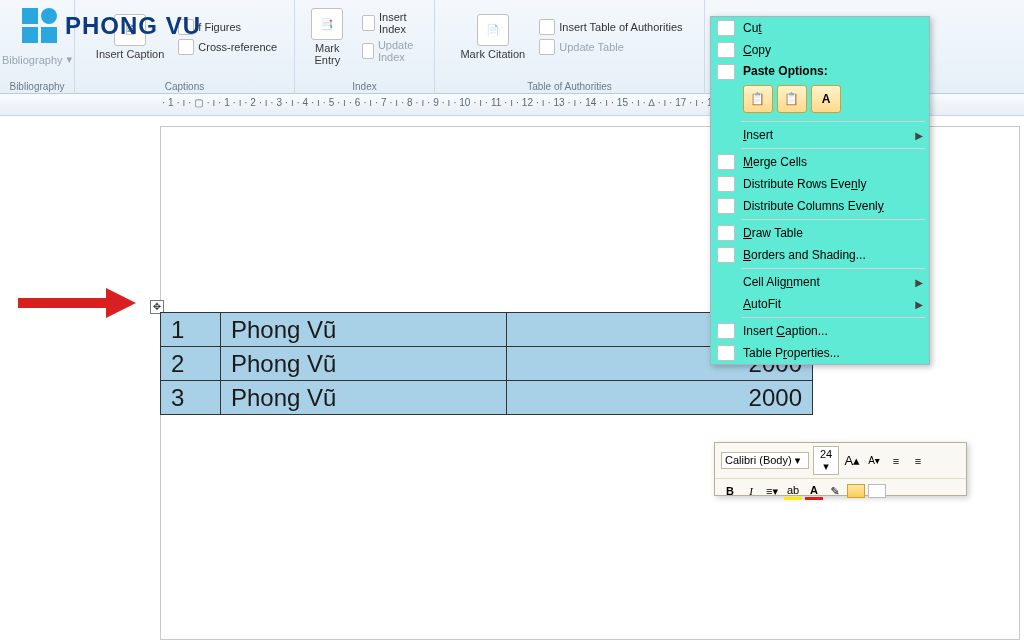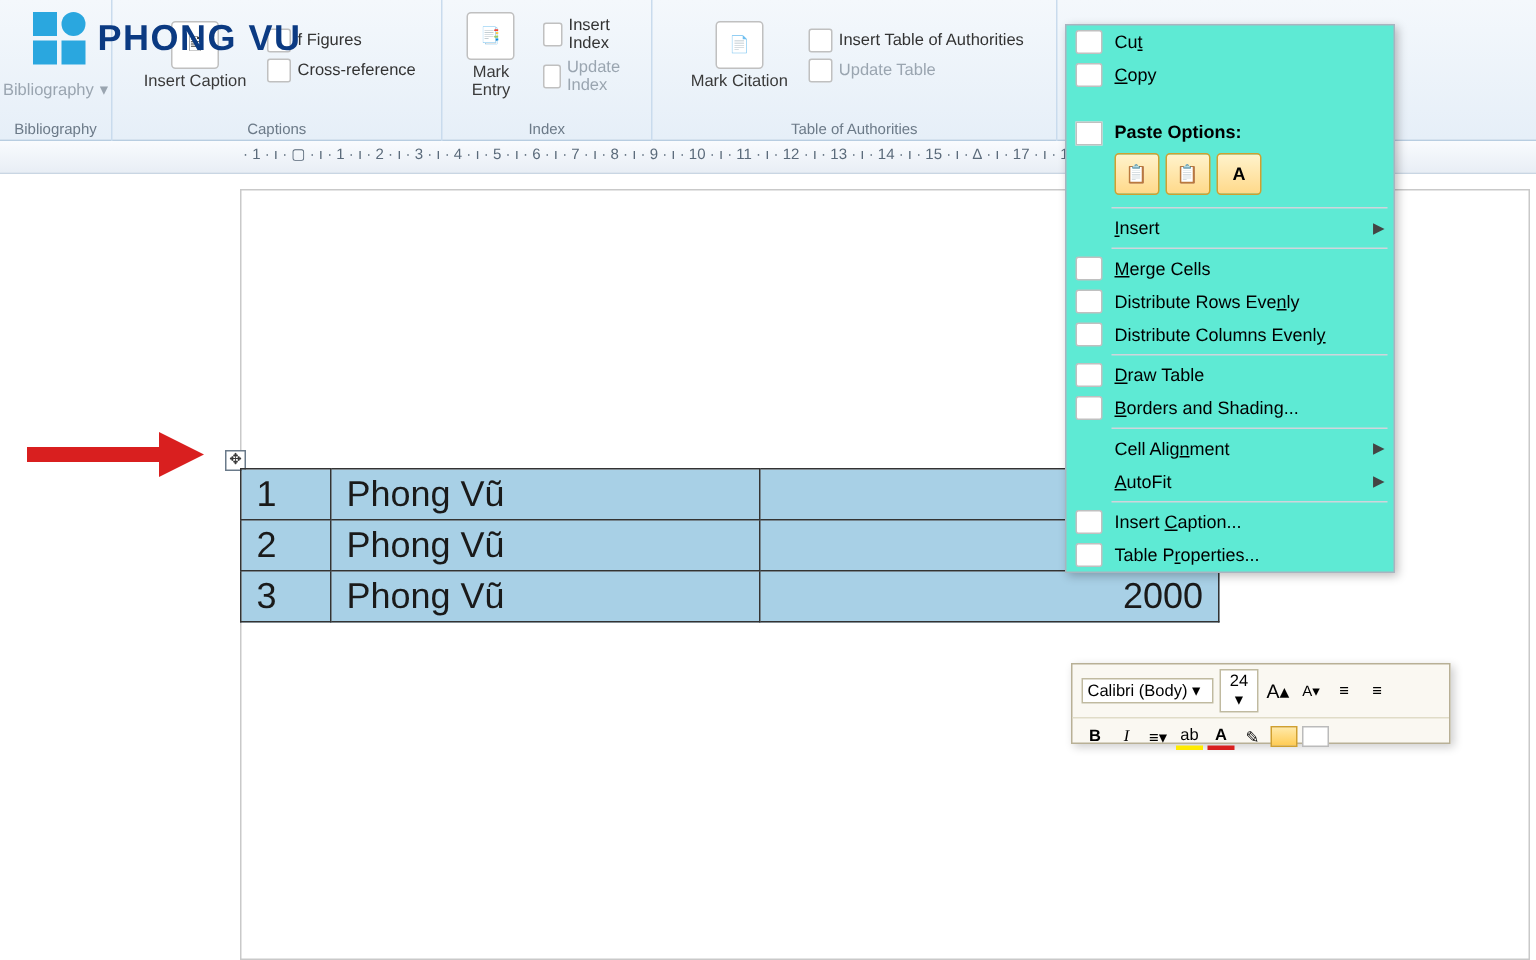--- a/index.html
+++ b/index.html
@@ -36,21 +36,21 @@
 table.doc { position:absolute; top:312px; left:160px; border-collapse:collapse; font-size:24px; font-family:Calibri,Arial,sans-serif; color:#1a1a1a; }
 table.doc td { border:1px solid #333; background:#a8d0e6; padding:2px 10px; height:34px; }
 table.doc td:nth-child(1){ width:60px; }
 table.doc td:nth-child(2){ width:286px; }
 table.doc td:nth-child(3){ width:306px; text-align:right; }
 
 .context { position:absolute; top:16px; left:710px; width:220px; background:#5eead4; border:1px solid #a9b4c0; box-shadow:2px 2px 6px rgba(0,0,0,.25); font-size:12px; z-index:50; }
 .ctx-row { display:flex; align-items:center; padding:3px 6px 3px 32px; position:relative; min-height:22px; }
 .ctx-row .i { position:absolute; left:6px; top:3px; width:18px; height:16px; background:#fff; border:1px solid #c0c0c0; border-radius:2px; }
 .ctx-sep { height:1px; background:#d0d5db; margin:2px 4px 2px 30px; }
-.ctx-head { font-weight:700; padding:3px 6px 3px 32px; position:relative;margin-top:17px; }
+.ctx-head { font-weight:700; padding:3px 6px 3px 32px; position:relative; }
 .ctx-head .i { position:absolute; left:6px; top:3px; width:18px; height:16px; background:#fff; border:1px solid #c0c0c0; }
 .paste-opts { display:flex; gap:4px; padding:4px 6px 6px 32px; }
 .paste-opts span { width:30px; height:28px; background:linear-gradient(#fff3cc,#ffd98a); border:1px solid #d0a030; border-radius:3px; display:flex; align-items:center; justify-content:center; font-size:12px; font-weight:700; }
 .hl { background:linear-gradient(#ffe9a8,#ffd76a); border:2px solid #c01414 !important; padding:2px 4px 2px 30px !important; }
 .ctx-row .chev { margin-left:auto; color:#444; font-size:10px; }
 
 .mini-tb { position:absolute; top:442px; left:714px; width:253px; height:54px; background:#faf8f2; border:1px solid #b8b096; box-shadow:2px 2px 6px rgba(0,0,0,.2); font-size:11px; z-index:40; }
 .mini-r1 { display:flex; align-items:center; gap:4px; padding:3px 6px; border-bottom:1px solid #e0dcc8; }
 .mini-r1 .font-sel { border:1px solid #c0baa0; background:#fff; padding:1px 3px; font-size:11px; width:88px; }
 .mini-r1 .size-sel { border:1px solid #c0baa0; background:#fff; padding:1px 3px; width:26px; text-align:center; }

